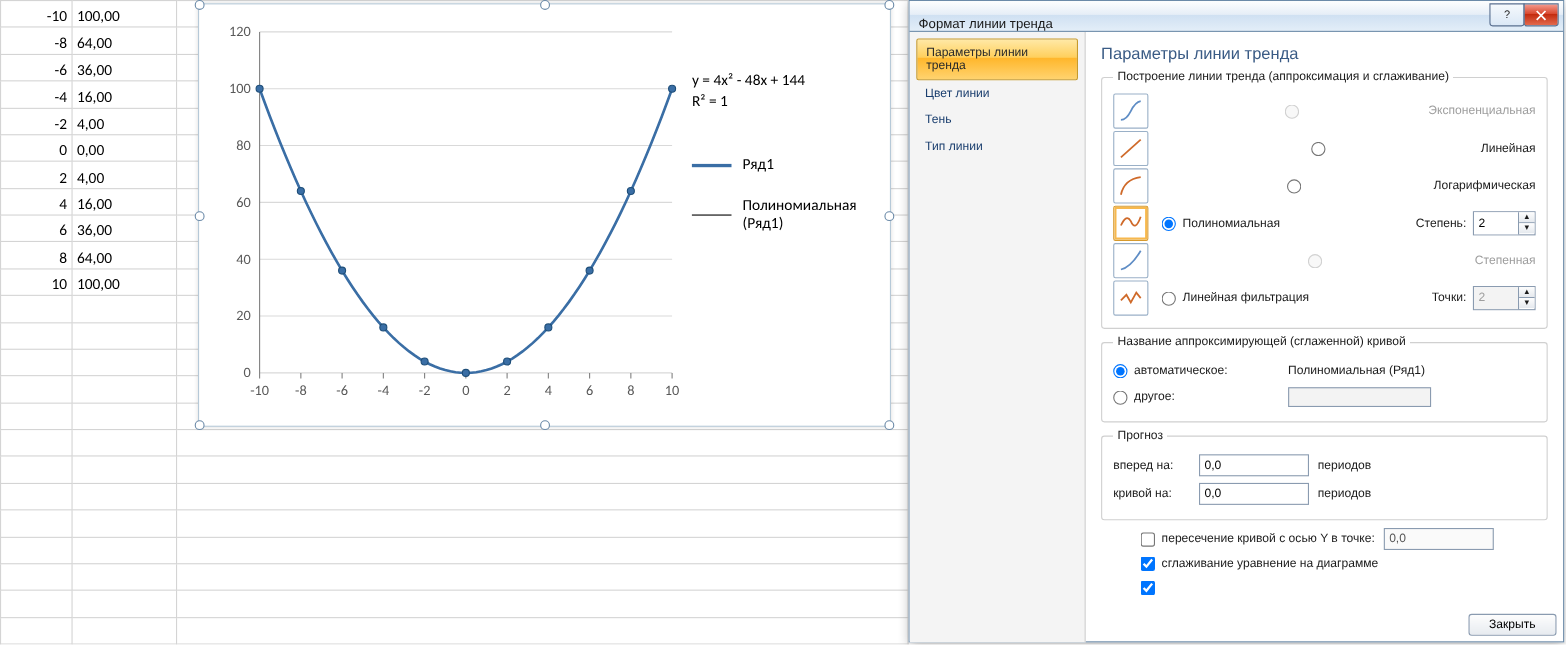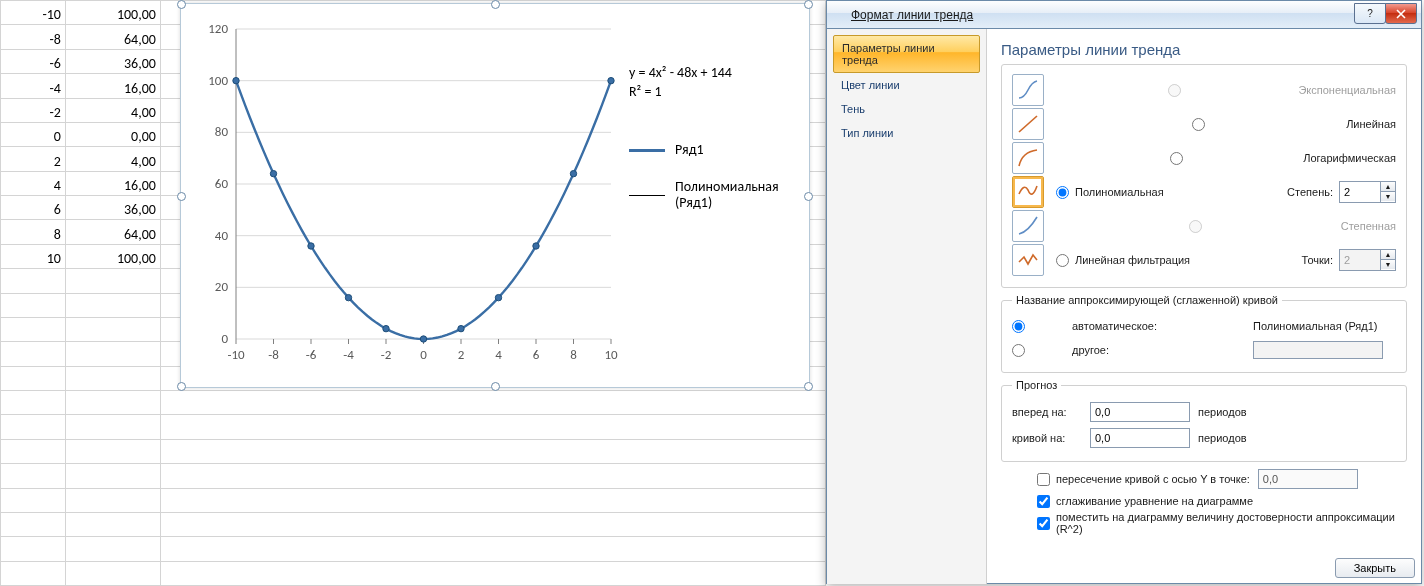--- a/index.html
+++ b/index.html
@@ -28,21 +28,21 @@
     border: 1px solid #d4d4d4;
     height: 23px;
     vertical-align: bottom;
     padding: 0 4px 1px 4px;
     box-sizing: border-box;
     font-family: Calibri, sans-serif;
     font-size: 14px;
     white-space: nowrap;
   }
   .sheet .colA { width: 65px; text-align: right; }
-  .sheet .colB { width: 95px; text-align: right; }
+  .sheet .colB { width: 95px; }
   .sheet .rest { width: 666px; }
 
   
   .chart-box {
     position: absolute;
     left: 180px;
     top: 3px;
     width: 630px;
     height: 385px;
     background: #fff;
@@ -110,26 +110,25 @@
     background: #fff;
     border: 1px solid #6b8aa8;
     box-shadow: 0 3px 10px rgba(0,0,0,0.3);
     box-sizing: border-box;
   }
   .dlg-title {
     height: 27px;
     background: linear-gradient(#fdfefe, #e6eef7 45%, #cfe0f2 46%, #e3eef8);
     border-bottom: 1px solid #6b8aa8;
     display: flex;
-    align-items: center;
-    padding-left: 24px;
+    align-items: flex-end;
+    padding-left: 8px;
     color: #1a1a1a;
     font-size: 12px;
     position: relative;
-    text-decoration: underline;
   }
   .win-btns {
     position: absolute;
     right: 4px;
     top: 2px;
     display: flex;
   }
   .win-btn {
     width: 30px; height: 19px;
     border: 1px solid #5a7090;
@@ -243,21 +242,21 @@
   .spin-btn {
     width: 14px; height: 9px;
     font-size: 7px;
     display:flex;align-items:center;justify-content:center;
     background: linear-gradient(#fdfdfd,#e5e9ee);
     border-bottom: 1px solid #8a9bb0;
     cursor: pointer;
   }
   .spin-btn:last-child{border-bottom:none;}
 
-  .nm-row { display:flex; align-items:center; height:24px;gap:41px; }
+  .nm-row { display:flex; align-items:center; height:24px; }
   .nm-row input[type=radio]{margin:0 6px 0 0;}
   .nm-label { min-width: 120px; }
   .nm-value-text { margin-left: 20px; }
   .nm-input {
     width: 130px; height: 18px;
     border: 1px solid #8a9bb0;
     box-sizing: border-box;
     padding: 1px 4px;
     font-size: 11px;
     margin-left: 20px;
@@ -518,20 +517,21 @@
       <div class="nav-item active">Параметры линии тренда</div>
       <div class="nav-item">Цвет линии</div>
       <div class="nav-item">Тень</div>
       <div class="nav-item">Тип линии</div>
     </div>
 
     <div class="dlg-main">
       <div class="dlg-heading">Параметры линии тренда</div>
 
       <fieldset>
+        <legend>Построение линии тренда (аппроксимация и сглаживание)</legend>
 
         <div class="trend-row">
           <div class="trend-icon">
               <svg width="24" height="24">
                 <path d="M3 20 Q8 20 12 12 Q16 4 21 3" stroke="#5f8dc5" stroke-width="1.6" fill="none"></path>
               </svg>
             </div>
           <input type="radio" name="tt" class="trend-radio" disabled="" style="">
           <span class="trend-label dis">Экспоненциальная</span>
         </div>
@@ -639,19 +639,18 @@
         <input type="checkbox" style="">
         <span>пересечение кривой с осью Y в точке:</span>
         <input class="fc-input" style="margin-left: 8px;" disabled="" value="0,0">
       </div>
       <div class="plain-row">
         <input type="checkbox" checked="" style="">
         <span>сглаживание уравнение на диаграмме</span>
       </div>
       <div class="plain-row">
         <input type="checkbox" checked="" style="">
-        <span>поместить на диаграмму величину достоверности аппроксимации (R^2)</span>
       </div>
 
       <button class="btn-close">Закрыть</button>
     </div>
   </div>
 </div>
 
 </body></html>

